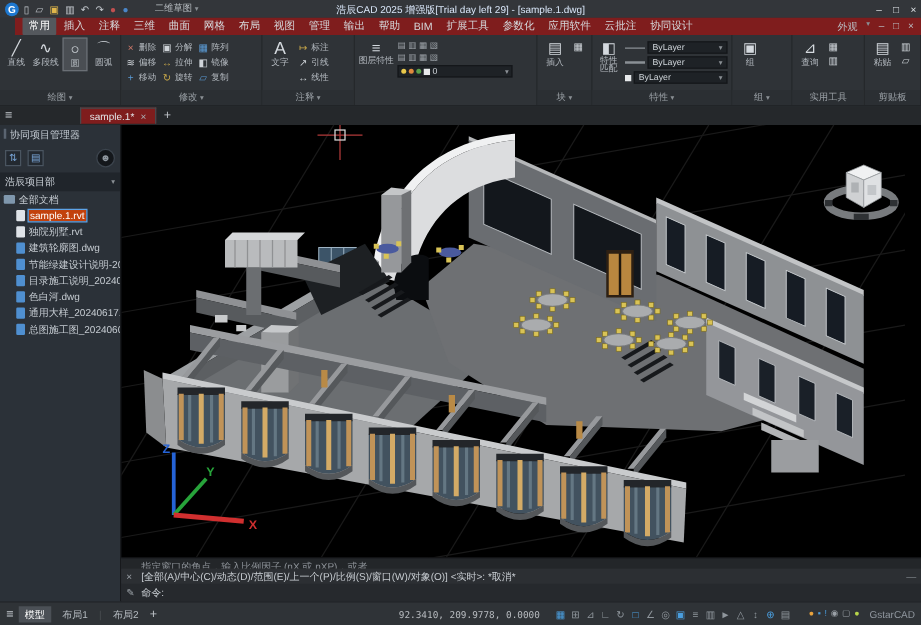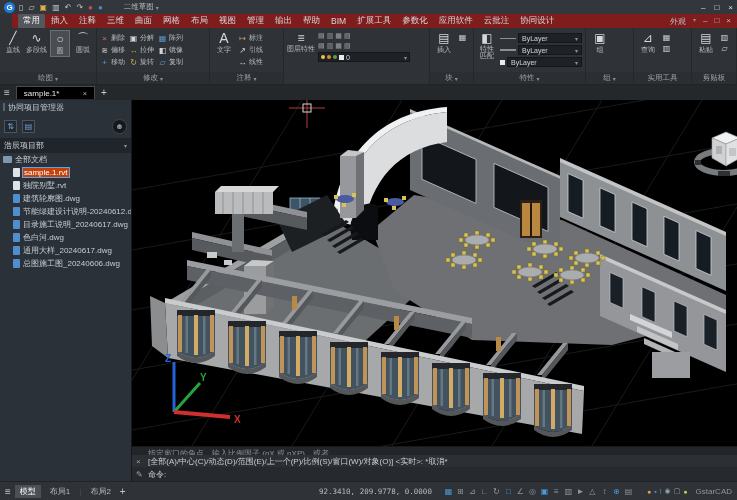--- a/index.html
+++ b/index.html
@@ -49,28 +49,28 @@
   .sw { width:5px; height:5px; background:#e8eaec; display:inline-block; }
   .proprow { display:flex; align-items:center; gap:2px; }
   .proprow .stub { width:16px; height:1px; background:#8a9095; }
   .bylayerbox { background:#1e2226; border:1px solid #14171a; height:10px; width:64px; display:flex;
                 align-items:center; padding:0 3px; gap:2px; font-size:7px; color:#cfd4d9; justify-content:space-between; }
   .caret { font-size:6px; color:#8a9095; }
 
   
   .doctabs { height:15px; background:#25282b; display:flex; align-items:center; padding:0 4px; gap:6px; }
   .hamb { font-size:10px; color:#c3c8cd; }
-  .dtab { background:#000000; height:13px; display:flex; align-items:center; gap:23px; padding:0 7px;
-          font-size:8px; color:#e2e5e8; border:1px solid #46494d; border-bottom:none; }
+  .dtab { background:#7f1d1d; height:13px; display:flex; align-items:center; gap:5px; padding:0 7px;
+          font-size:8px; color:#e2e5e8; border:1px solid #46494d; border-bottom:none;margin-left:48px; }
   .dtab .x { color:#aab0b5; font-size:8px; }
   .newtab { color:#c3c8cd; font-size:10px; }
 
   
   .main { display:flex; height:381px; }
-  .sidebar { width:132px; background:#2b3138; border-right:1px solid #17191c; display:flex; flex-direction:column; }
+  .sidebar { width:97px; background:#2b3138; border-right:1px solid #17191c; display:flex; flex-direction:column; }
   .sb-header { height:14px; display:flex; align-items:center; font-size:8px; color:#c2c9d1; padding-left:3px; gap:3px; }
   .sb-header:before { content:""; width:2px; height:8px; background:#5a6470; }
   .sb-tools { height:24px; display:flex; align-items:center; padding:0 4px; gap:5px; }
   .sb-btn { width:13px; height:13px; border:1px solid #4a5560; display:flex; align-items:center; justify-content:center;
             font-size:8px; color:#7aa7d9; background:#232930; }
   .avatar { margin-left:auto; width:15px; height:15px; border-radius:50%; background:#14171b; border:1px solid #3c444d;
             display:flex; align-items:center; justify-content:center; color:#8f979f; font-size:8px; }
   .sb-section { height:15px; background:#20252b; display:flex; align-items:center; font-size:8px; color:#ccd2d9;
                 padding:0 4px; justify-content:space-between; }
   .tree { font-size:8px; color:#c6ccd2; overflow:hidden; }
@@ -122,20 +122,21 @@
     <span>▥</span>
     <span>↶</span>
     <span>↷</span>
     <span class="red">●</span>
     <span class="blu">●</span>
     <span class="workspace">
       <span>二维草图</span>
       <span class="caret">▾</span>
     </span>
   </div>
+  <div class="title-center">浩辰CAD 2025 增强版[Trial day left 29] - [sample.1.dwg]</div>
   <div class="win-controls">
     <span>–</span>
     <span>□</span>
     <span>×</span>
   </div>
 </div>
 
 <div class="menubar">
   <span class="mtab active">常用</span>
   <span class="mtab">插入</span>

